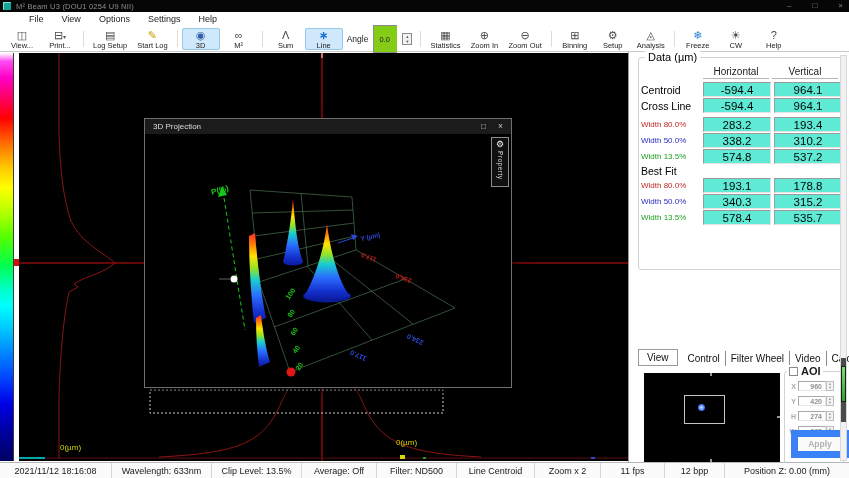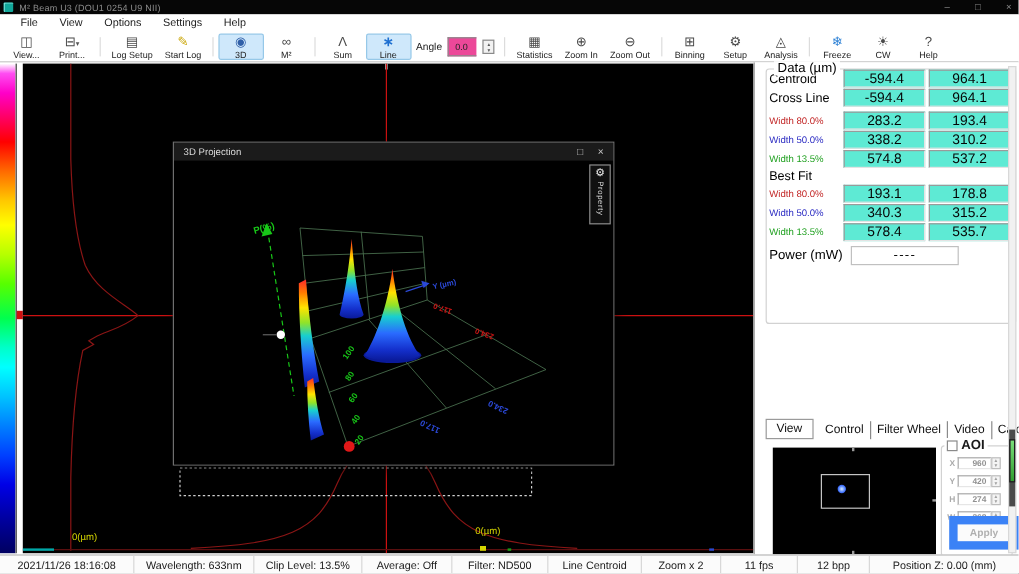--- a/index.html
+++ b/index.html
@@ -5,33 +5,33 @@
   html,body{margin:0;padding:0;background:#fff;}
   #app{position:relative;width:849px;height:478px;overflow:hidden;background:#fff;
        font-family:"Liberation Sans",sans-serif;-webkit-font-smoothing:antialiased;}
   
   .titlebar{position:absolute;left:0;top:0;width:849px;height:12px;background:#060606;display:flex;align-items:center;}
   .appicon{width:8px;height:8px;margin-left:3px;background:#12a79a;border-radius:1px;box-shadow:inset 1px 1px 0 #7fe0d6;}
   .titletext{margin-left:5px;font-size:7.5px;color:#8d8d8d;letter-spacing:.2px;}
   .wincontrols{position:absolute;right:6px;top:0;height:12px;display:flex;gap:21px;align-items:center;}
   .wincontrols span{color:#8a8a8a;font-size:8px;line-height:12px;}
   
-  .menubar{position:absolute;left:0;top:12px;width:849px;height:15px;background:#fff;display:flex;align-items:center;padding-left:8px;box-sizing:border-box;}
+  .menubar{position:absolute;left:0;top:12px;width:849px;height:15px;background:#fff;display:flex;align-items:center;padding-left:20px;box-sizing:border-box;}
   .menuitem{font-size:9px;color:#1c1c1c;padding:0 9px;line-height:15px;}
   
   .toolbar{position:absolute;left:0;top:27px;width:849px;height:25px;background:#fff;border-bottom:1px solid #c9c9c9;display:flex;align-items:stretch;padding-left:3px;box-sizing:border-box;}
   .tbtn{display:flex;flex-direction:column;align-items:center;justify-content:center;min-width:28px;padding:1px 4px 0 4px;margin:1px 0;border:1px solid transparent;border-radius:2px;}
   .tbtn .ticon{font-size:11px;line-height:12px;height:12px;color:#4a4a4a;}
   .tbtn .tlabel{font-size:7.5px;color:#222;white-space:nowrap;line-height:9px;}
   .tbtn.active{background:#cfe8fb;border-color:#96c8e8;}
   .ticon.c-gold{color:#c9a400;} .ticon.c-blue{color:#1d6fd1;font-weight:bold;} .ticon.c-navy{color:#2f5fa8;} .ticon.c-frz{color:#2a7fd4;}
   .tsep{width:1px;background:#dcdcdc;margin:4px 4px;}
   .angle-group{display:flex;align-items:center;gap:5px;padding:0 4px;}
   .angle-label{font-size:8.5px;color:#222;}
-  .angle-box{width:24px;height:16px;border:1px solid #8a8a8a;border-right:none;background:#ec4899;font-size:7.5px;color:#222;display:flex;align-items:center;padding-left:5px;box-sizing:border-box;}
+  .angle-box{width:24px;height:28px;border:1px solid #8a8a8a;border-right:none;background:#84cc16;font-size:7.5px;color:#222;display:flex;align-items:center;padding-left:5px;box-sizing:border-box;}
   .spinner{display:flex;flex-direction:column;width:10px;height:12px;border:1px solid #8a8a8a;box-sizing:border-box;background:#f2f2f2;}
   .spinner span{font-size:4.5px;line-height:5px;text-align:center;color:#555;}
   
   .colorbar{position:absolute;left:0;top:53px;width:13px;height:408px;
     background:linear-gradient(to bottom,#ffffff 0%,#ff4df2 2%,#ff00c8 6%,#ff0064 11%,#ff0000 16%,#ff6a00 22%,#ffc800 28%,#ffff00 33%,#b6ff00 39%,#57ff00 45%,#00ff4e 52%,#00ffc8 58%,#00ffff 62%,#00c3ff 68%,#0080ff 74%,#0040ff 80%,#0000e6 86%,#0000a0 93%,#000060 100%);}
   .axisstrip{position:absolute;left:13px;top:53px;width:6px;height:408px;background:#fff;border-left:1px solid #3a3a3a;box-sizing:border-box;}
   .hmarker{position:absolute;left:14px;top:259px;width:5px;height:7px;background:#d01010;}
   .display{position:absolute;left:19px;top:53px;width:609px;height:408px;background:#000;}
   
   .projwin{position:absolute;left:144px;top:118px;width:368px;height:270px;background:#000;border:1px solid #6e6e6e;box-sizing:border-box;box-shadow:3px 4px 10px rgba(0,0,0,.55);}
@@ -306,20 +306,25 @@
         <circle cx="234" cy="279" r="3.5" fill="#ffffff"></circle>
         <circle cx="291" cy="372" r="4.5" fill="#e01818"></circle>
       </svg>
     </div>
   </div>
 
   <div class="rightpanel">
 
     <div class="groupbox databox">
       <span class="legend">Data (µm)</span>
+      <div class="dhead">
+        <span class="spacer"></span>
+        <span class="h">Horizontal</span>
+        <span class="h">Vertical</span>
+      </div>
       <div class="drow">
         <span class="dlabel">Centroid</span>
         <span class="dcell">-594.4</span>
         <span class="dcell">964.1</span>
       </div>
       <div class="drow">
         <span class="dlabel">Cross Line</span>
         <span class="dcell">-594.4</span>
         <span class="dcell">964.1</span>
       </div>
@@ -349,24 +354,20 @@
       </div>
       <div class="drow">
         <span class="dlabel blue">Width 50.0%</span>
         <span class="dcell">340.3</span>
         <span class="dcell">315.2</span>
       </div>
       <div class="drow">
         <span class="dlabel green">Width 13.5%</span>
         <span class="dcell">578.4</span>
         <span class="dcell">535.7</span>
-      </div>
-      <div class="power-row">
-        <span class="plabel">Power (mW)</span>
-        <span class="pcell">----</span>
       </div>
     </div>
 
     <div class="tabs">
       <span class="tab active">View</span>
       <span class="tab">Control</span>
       <span class="tab">Filter Wheel</span>
       <span class="tab">Video</span>
       <span class="tab">Calculation</span>
     </div>
@@ -420,21 +421,21 @@
       <div class="applybtn">Apply</div>
     </div>
   </div>
 
   <div class="vslider">
     <div class="darkzone"></div>
     <div class="thumb"></div>
   </div>
 
   <div class="statusbar">
-    <span class="sitem" style="width:112px;">2021/11/26 18:16:08</span>
+    <span class="sitem" style="width:112px;">2021/11/12 18:16:08</span>
     <span class="sitem" style="width:100px;">Wavelength: 633nm</span>
     <span class="sitem" style="width:90px;">Clip Level: 13.5%</span>
     <span class="sitem" style="width:75px;">Average: Off</span>
     <span class="sitem" style="width:80px;">Filter: ND500</span>
     <span class="sitem" style="width:78px;">Line Centroid</span>
     <span class="sitem" style="width:66px;">Zoom x 2</span>
     <span class="sitem" style="width:64px;">11 fps</span>
     <span class="sitem" style="width:60px;">12 bpp</span>
     <span class="sitem" style="width:124px;border-right:none;">Position Z: 0.00 (mm)</span>
   </div>

